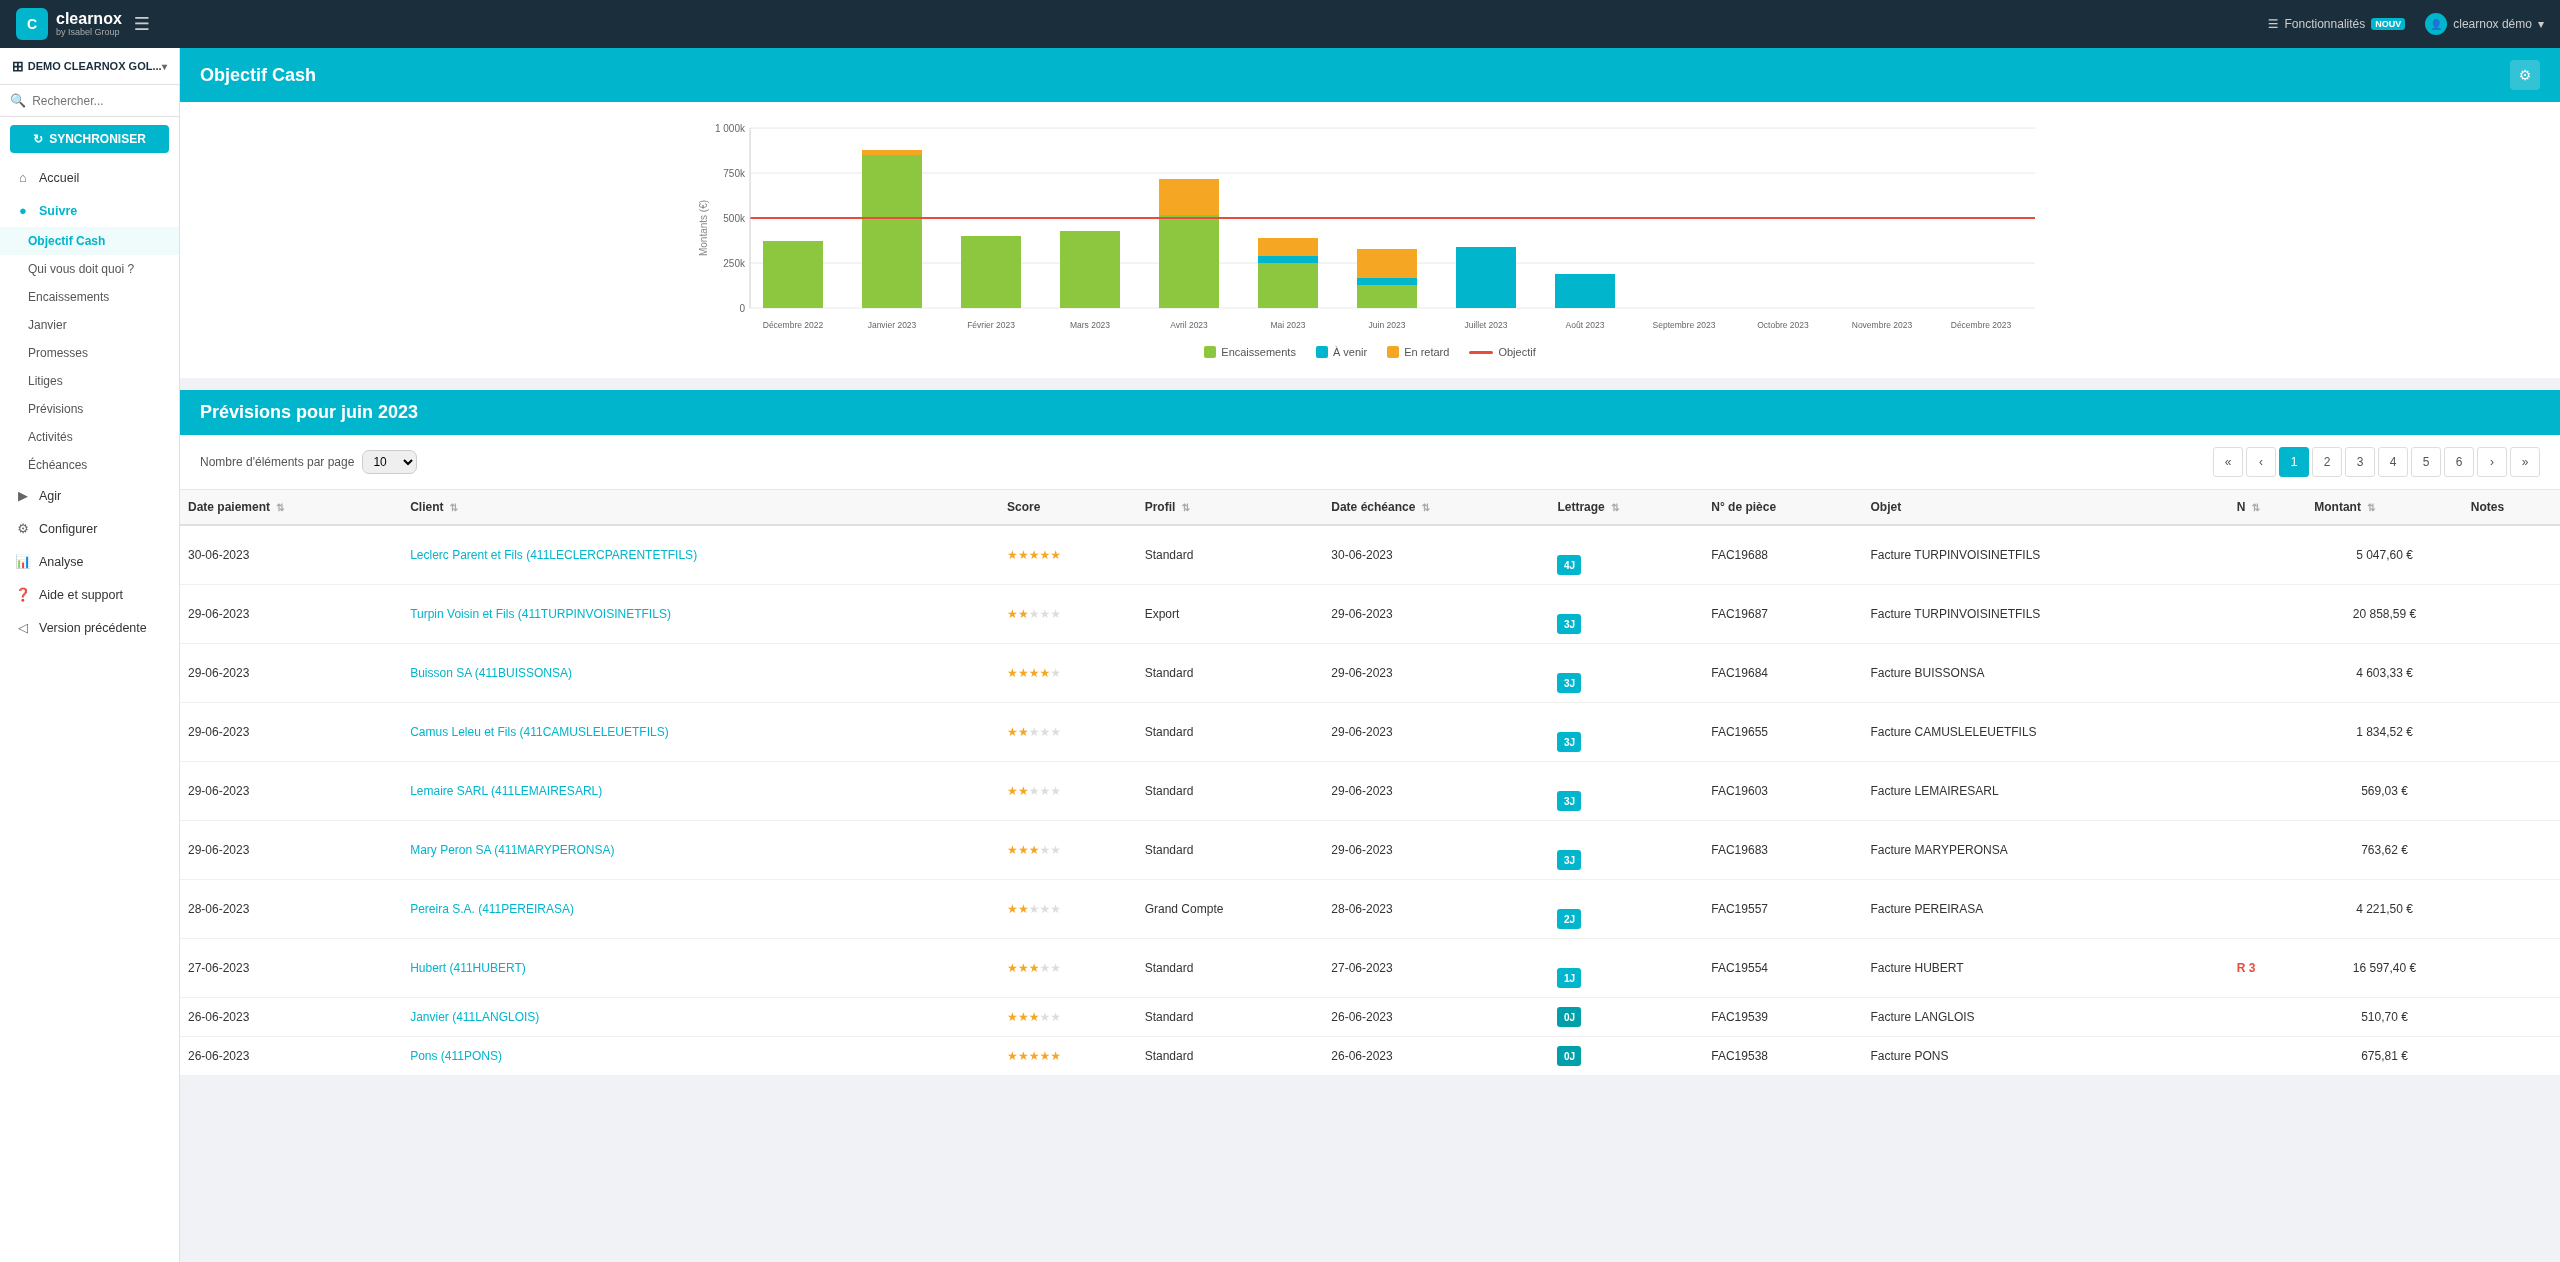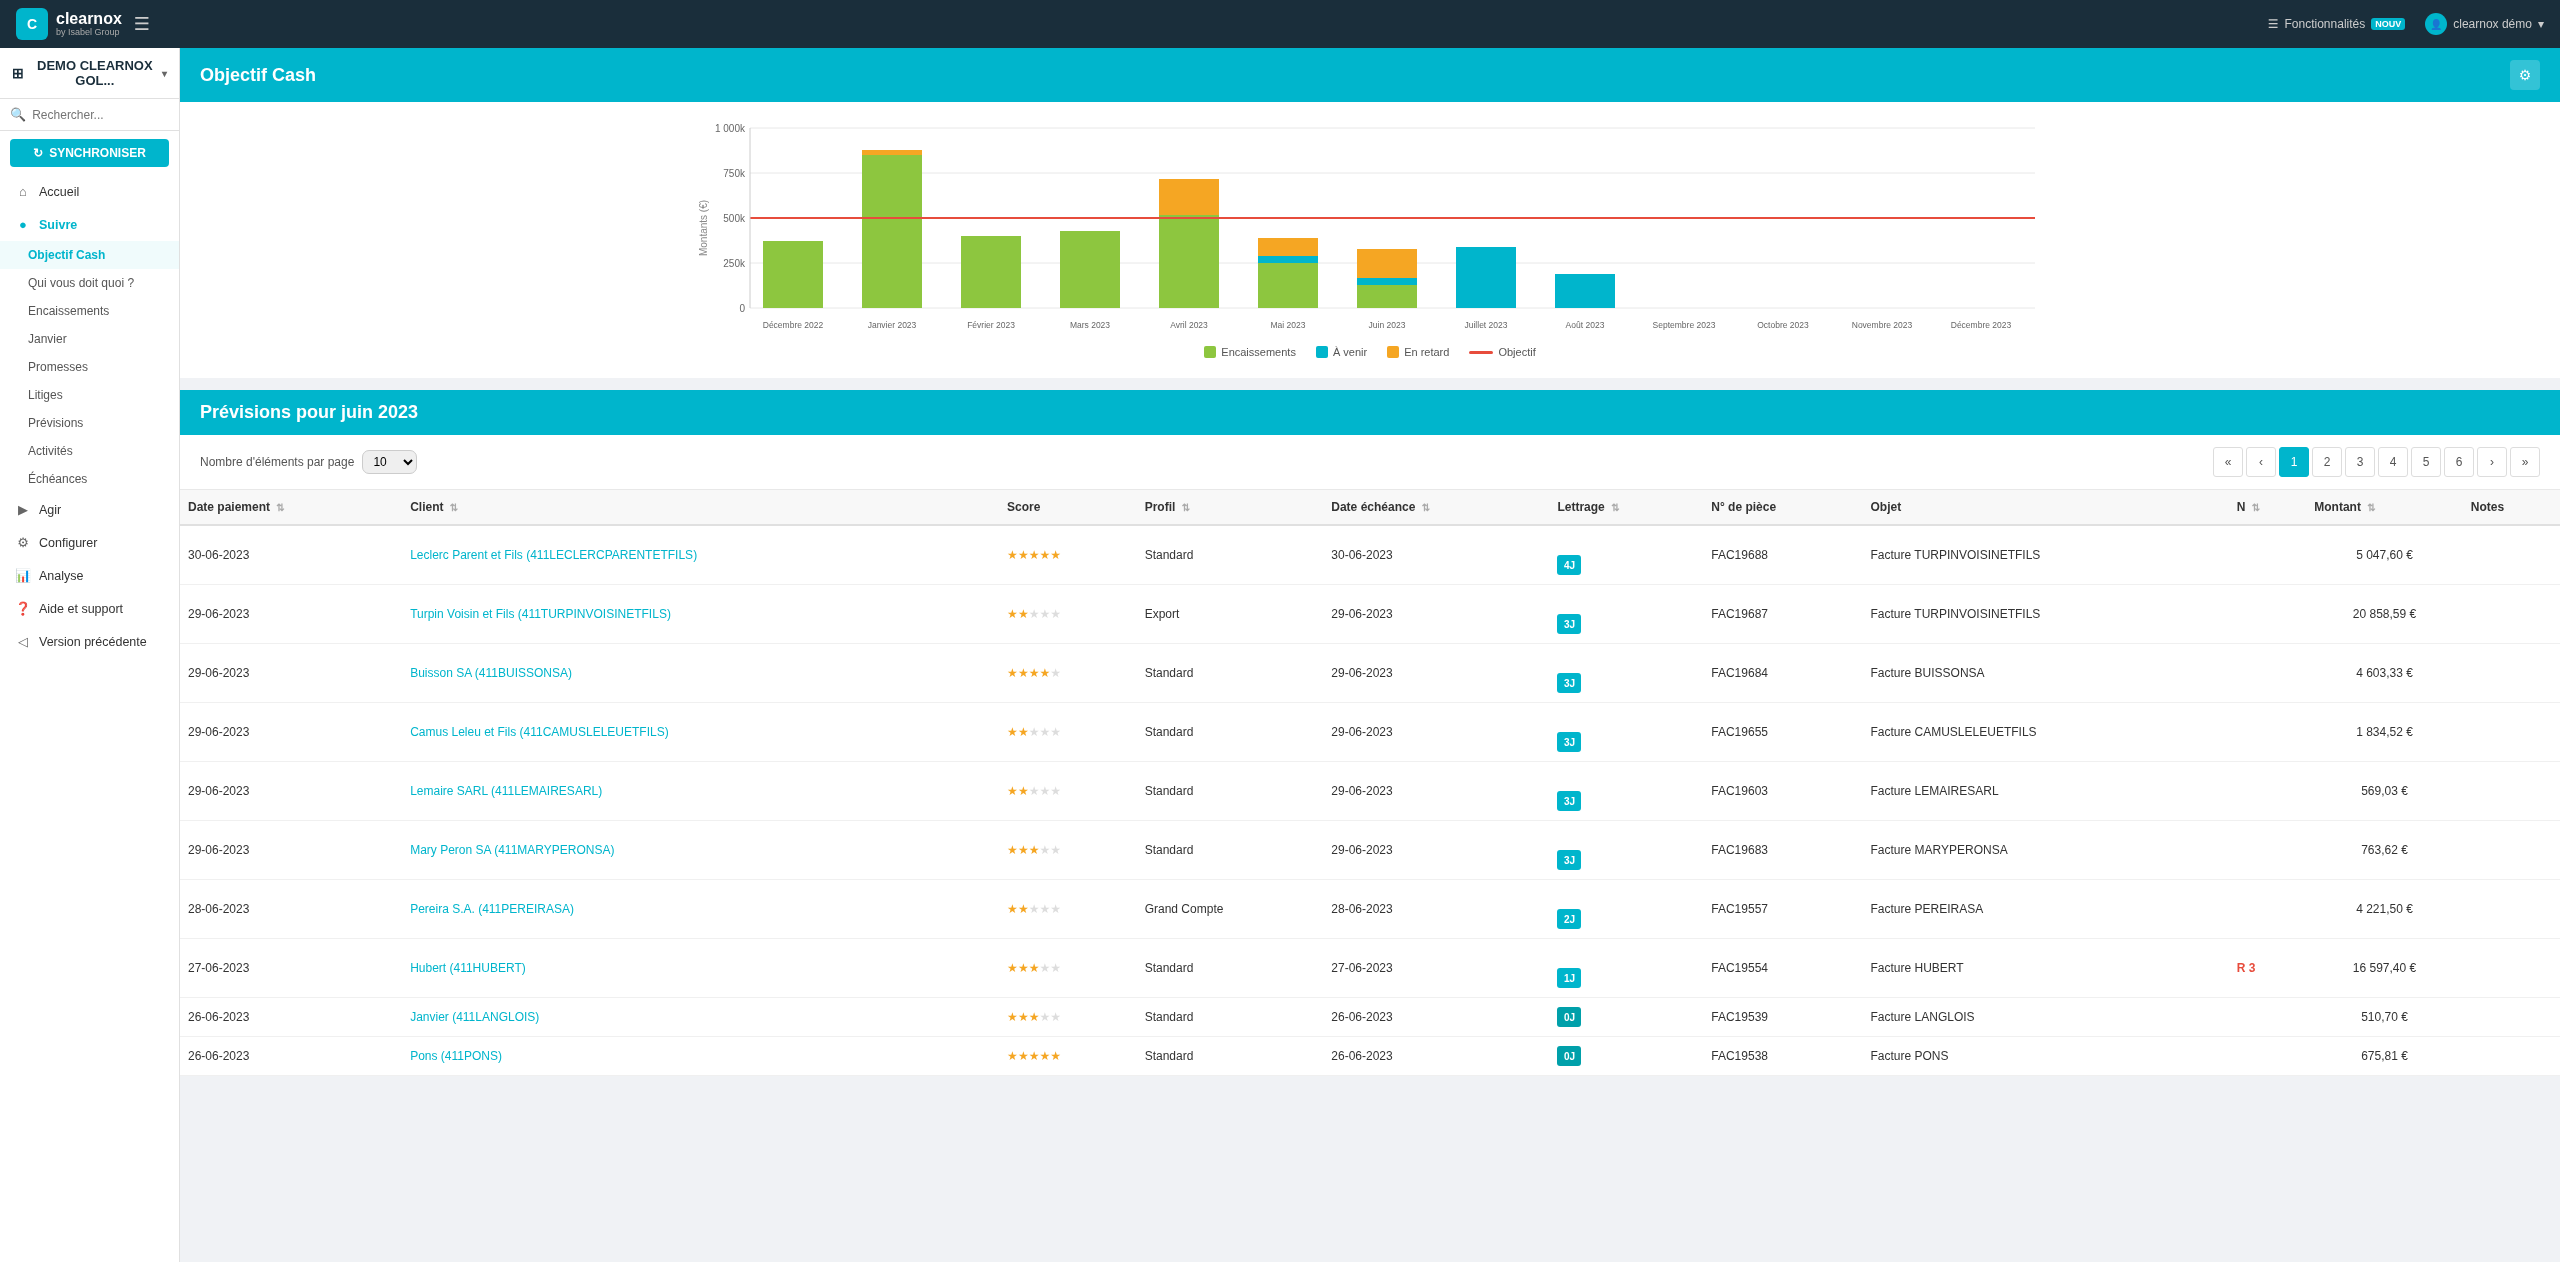--- a/index.html
+++ b/index.html
@@ -253,21 +253,21 @@
       <span>▾</span>
     </div>
   </div>
 </div>
 
 <div class="app-body">
 
   <div class="sidebar">
     <div class="sidebar-company">
       <span style="font-size:14px;">⊞</span>
-      <span style="font-size:13px; flex:1; margin-left:4px;text-align:center;">DEMO CLEARNOX GOL...</span>
+      <span style="font-size:11px; flex:1; margin-left:4px;">DEMO CLEARNOX GOL...</span>
       <span class="chevron">▾</span>
     </div>
     <div class="sidebar-search">
       <span class="search-icon-small">🔍</span>
       <input type="text" placeholder="Rechercher..." style="">
     </div>
     <button class="sync-btn">
       <span>↻</span>
       <span>SYNCHRONISER</span>
     </button>

